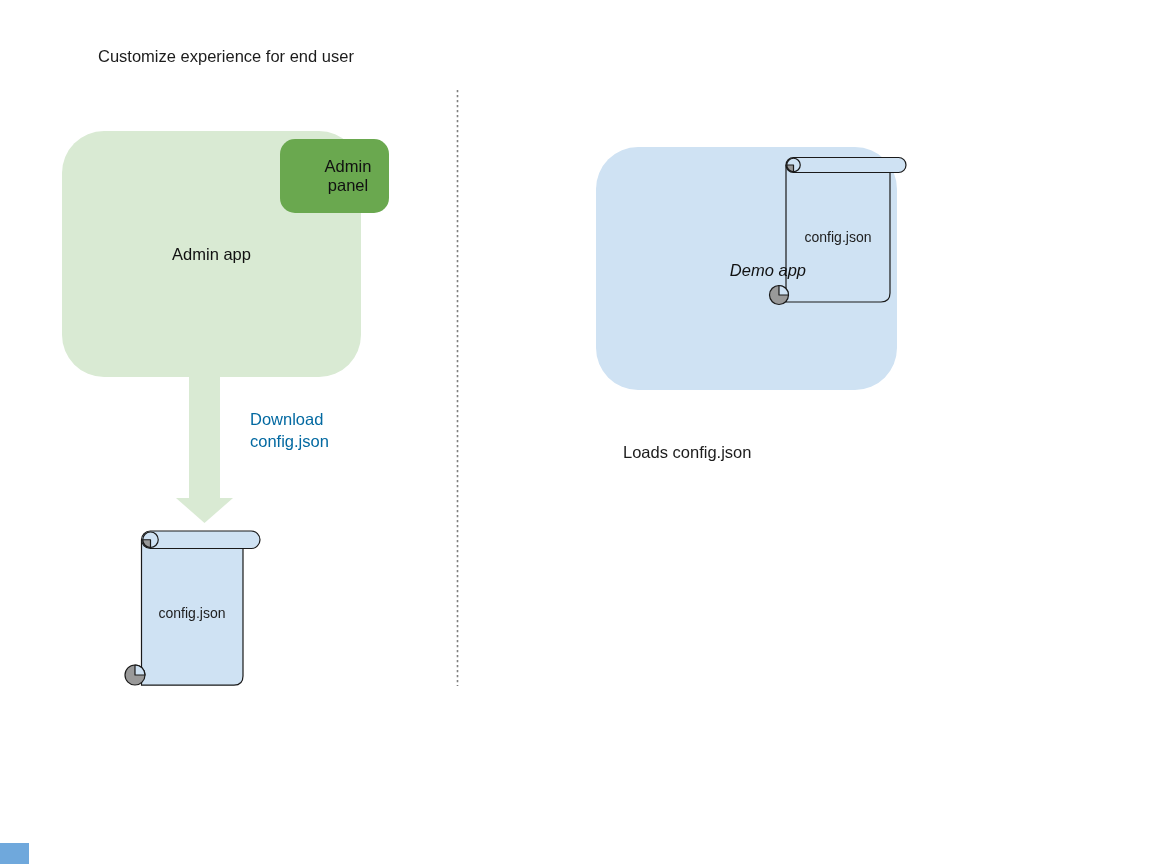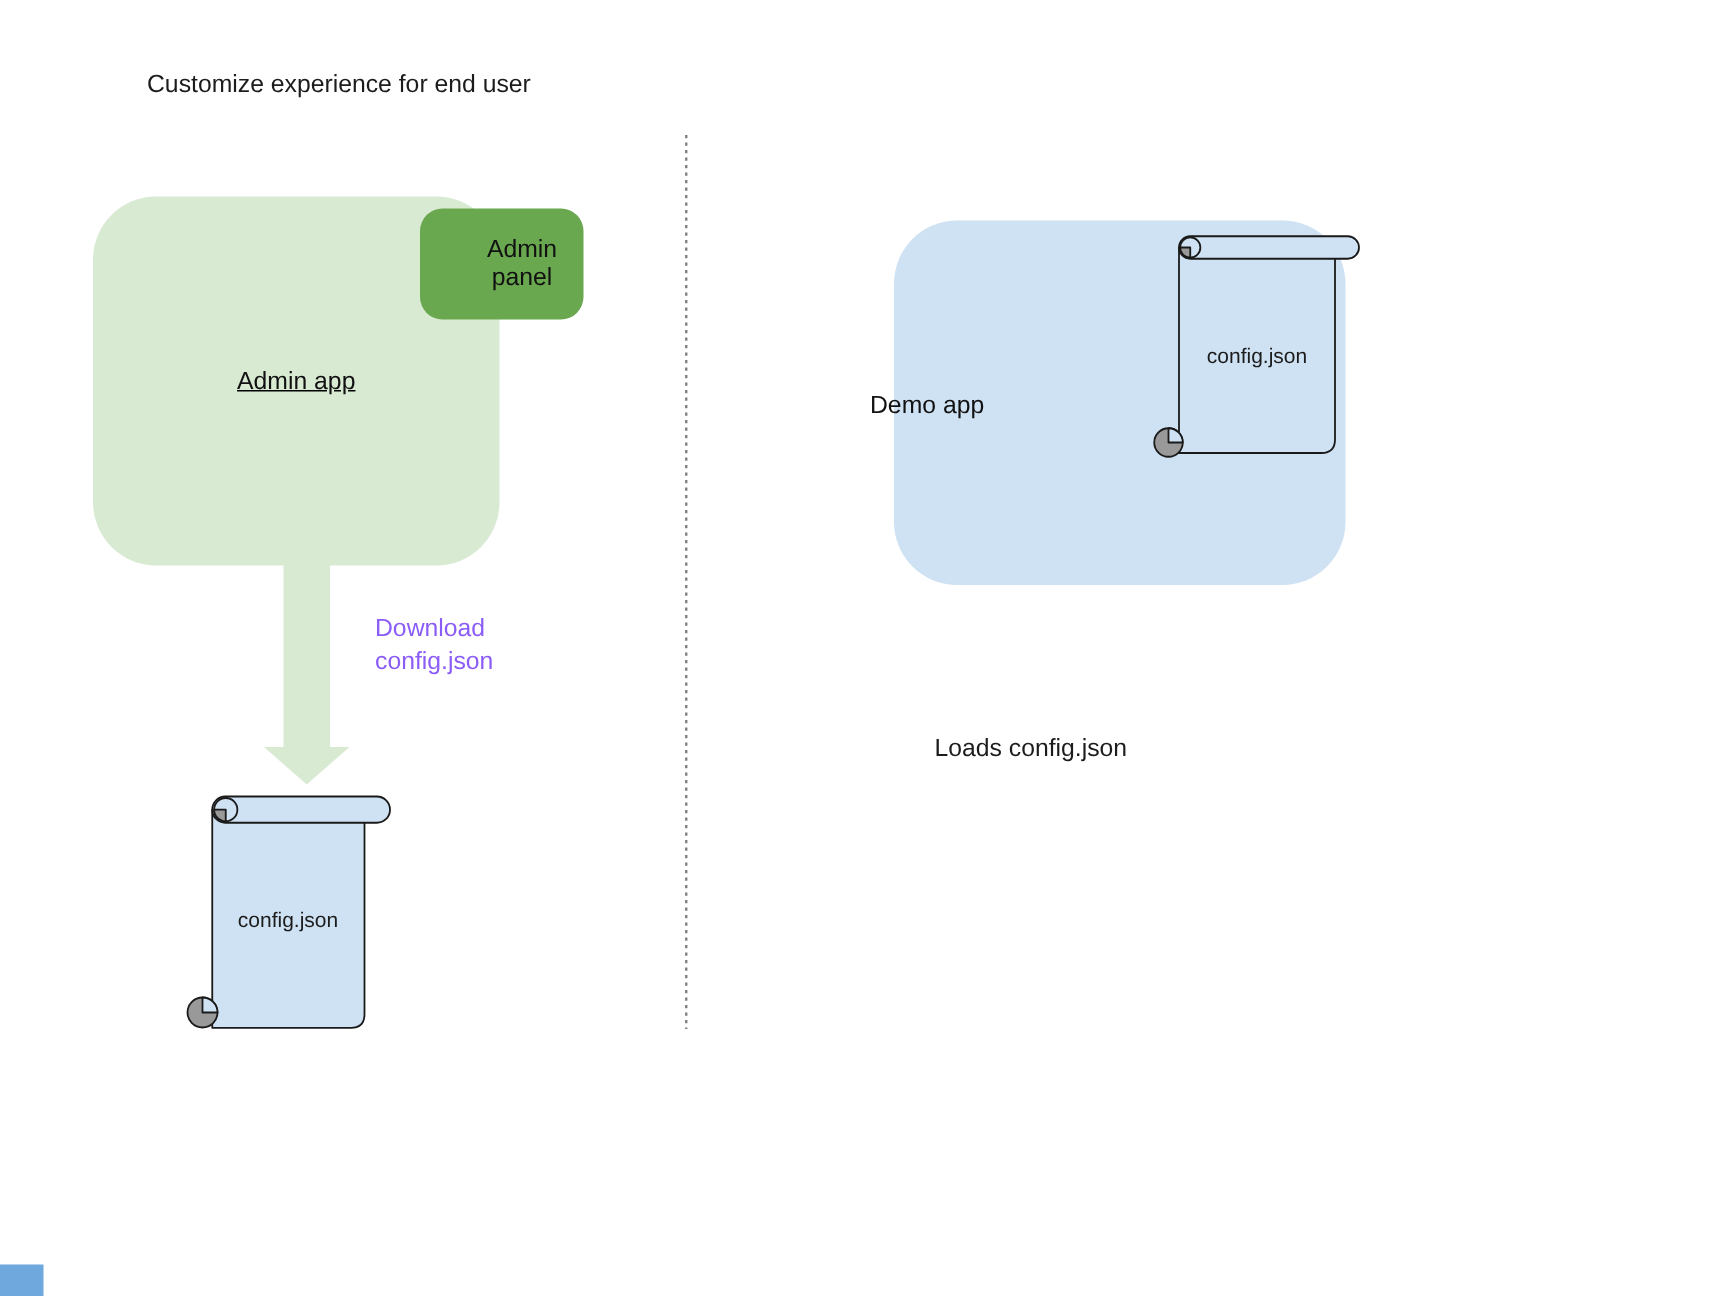--- a/index.html
+++ b/index.html
@@ -62,46 +62,46 @@
   }
   .caption {
     font-size: 16.5px;
     color: #1c1c1c;
     white-space: nowrap;
     z-index: 3;
   }
   .download-label {
     font-size: 16.5px;
     line-height: 22px;
-    color: #8b5cf6;
+    color: #0369a1;
     z-index: 3;
   }
   .corner-shape {
     z-index: 3;
   }
 </style>
 </head>
 <body>
 
 <div class="canvas">
 
   <div class="abs section-title" style="left:77px; top:47px;">Customize experience for end user</div>
 
 
-  <div class="abs app-box" style="left: 62px; top: 131px; width: 271px; height: 246px; background-color: rgb(217, 234, 211); text-decoration: underline;">
+  <div class="abs app-box" style="left: 62px; top: 131px; width: 299px; height: 246px; background-color: rgb(217, 234, 211);">
     <span class="app-label">Admin app</span>
   </div>
 
   <div class="abs panel-box" style="left: 280px; top: 139px; width: 82px; height: 74px; background-color: rgb(106, 168, 79); padding-left: 27px;">
     <span>Admin panel</span>
   </div>
 
   <div class="abs app-box" style="left: 596px; top: 147px; width: 301px; height: 243px; background-color: rgb(207, 226, 243);"></div>
 
-  <div class="abs app-label" style="left:580px; top:261px; width:210px; text-align:left;">Demo app</div>
+  <div class="abs app-label" style="left:596px; top:261px; width:210px; text-align:right;font-style:italic;">Demo app</div>
 
   <svg class="svg-overlay" viewBox="0 0 1152 864">
 
     <line x1="457.5" y1="90" x2="457.5" y2="686" stroke-width="1.6" stroke-dasharray="2.2 2.8" stroke="#808080"></line>
 
     <polygon points="189,376 220,376 220,498 233,498 204.5,523 176,498 189,498" fill="#d9ead3"></polygon>
 
     <g stroke-width="1.2" stroke-linejoin="round">
       <path d="M141.5 540 H243 V676 Q243 685.2 234 685.2 H141.5 Z" stroke="#1a1a1a" fill="#cfe2f3"></path>
       <rect x="141.5" y="531" width="118.5" height="17.5" rx="8.75" stroke="#1a1a1a" fill="#cfe2f3"></rect>
@@ -123,17 +123,17 @@
 
   <div class="abs download-label" style="left:250px; top:408px;">
     <span style="display:block;">Download</span>
     <span style="display:block;">config.json</span>
   </div>
 
   <div class="abs config-label" style="left:141px; top:605px; width:102px;">config.json</div>
 
   <div class="abs config-label" style="left:786px; top:229px; width:104px;">config.json</div>
 
-  <div class="abs caption" style="left:623px; top:443px;margin-top:47px;">Loads config.json</div>
+  <div class="abs caption" style="left:623px; top:443px;">Loads config.json</div>
 
   <div class="abs corner-shape" style="left: 0px; top: 843px; width: 29px; height: 21px; background-color: rgb(111, 168, 220);"></div>
 
 </div>
 
 </body></html>

